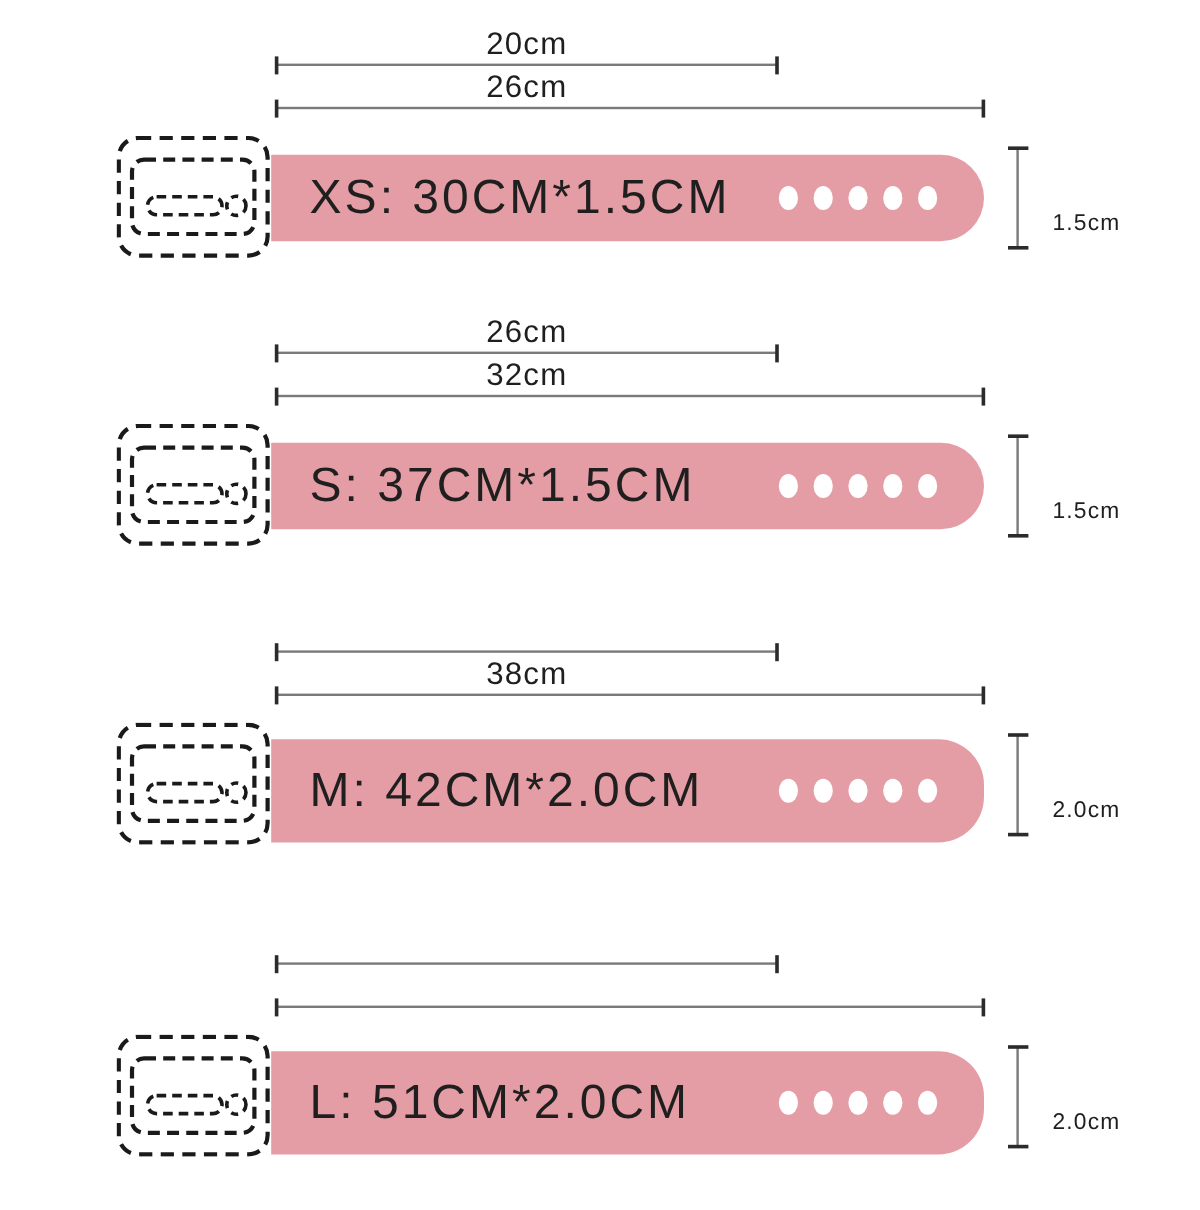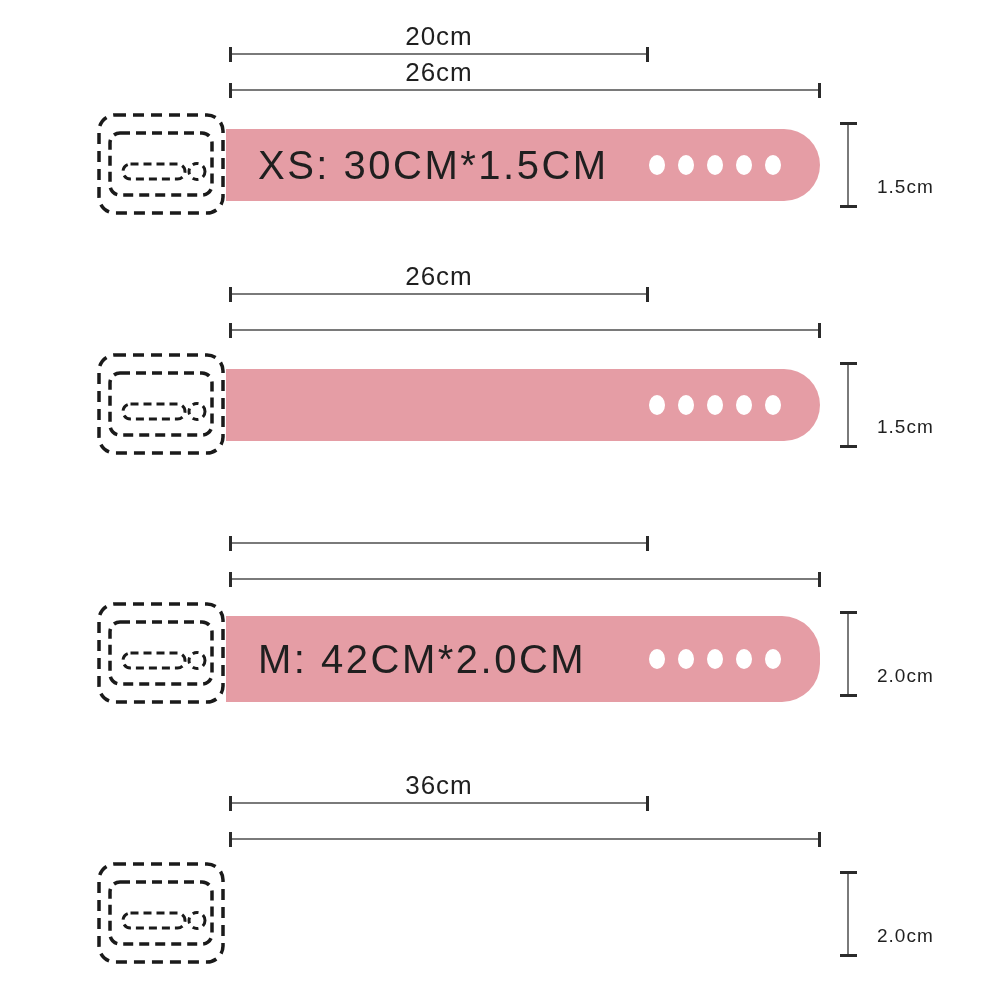--- a/index.html
+++ b/index.html
@@ -174,42 +174,45 @@
           <span></span>
         </div>
     </div>
     <div class="dim-v"></div>
     <div class="width-label">1.5cm</div>
   </div>
 
   <div class="row r2">
     <div class="dim-label lbl1">26cm</div>
     <div class="dim-line line1"></div>
-    <div class="dim-line line2"></div>
-    <svg class="buckle" viewBox="0 0 128 102">
-      <rect x="2" y="2" width="124" height="98" rx="16" stroke-width="3.5" stroke-dasharray="11 7"></rect>
-      <rect x="13" y="20" width="102" height="62" rx="10" stroke-width="3.5" stroke-dasharray="10 6"></rect>
-      <rect x="26" y="51" width="62" height="15" rx="7.5" stroke-width="3" stroke-dasharray="8 5"></rect>
-      <circle cx="100" cy="58.5" r="8" stroke-width="3" stroke-dasharray="6 5"></circle>
-    </svg>
-    <div class="strap">
+    <div class="dim-label lbl2">32cm</div>
+    <div class="dim-line line2"></div>
+    <svg class="buckle" viewBox="0 0 128 102">
+      <rect x="2" y="2" width="124" height="98" rx="16" stroke-width="3.5" stroke-dasharray="11 7"></rect>
+      <rect x="13" y="20" width="102" height="62" rx="10" stroke-width="3.5" stroke-dasharray="10 6"></rect>
+      <rect x="26" y="51" width="62" height="15" rx="7.5" stroke-width="3" stroke-dasharray="8 5"></rect>
+      <circle cx="100" cy="58.5" r="8" stroke-width="3" stroke-dasharray="6 5"></circle>
+    </svg>
+    <div class="strap">
+      <span class="strap-label">S: 37CM*1.5CM</span>
       <div class="holes">
           <span></span>
           <span></span>
           <span></span>
           <span></span>
           <span></span>
         </div>
     </div>
     <div class="dim-v"></div>
     <div class="width-label">1.5cm</div>
   </div>
 
   <div class="row r3 wide">
     <div class="dim-line line1"></div>
+    <div class="dim-label lbl2">38cm</div>
     <div class="dim-line line2"></div>
     <svg class="buckle" viewBox="0 0 128 102">
       <rect x="2" y="2" width="124" height="98" rx="16" stroke-width="3.5" stroke-dasharray="11 7"></rect>
       <rect x="13" y="20" width="102" height="62" rx="10" stroke-width="3.5" stroke-dasharray="10 6"></rect>
       <rect x="26" y="51" width="62" height="15" rx="7.5" stroke-width="3" stroke-dasharray="8 5"></rect>
       <circle cx="100" cy="58.5" r="8" stroke-width="3" stroke-dasharray="6 5"></circle>
     </svg>
     <div class="strap">
       <span class="strap-label">M: 42CM*2.0CM</span>
       <div class="holes">
@@ -218,26 +221,35 @@
           <span></span>
           <span></span>
           <span></span>
         </div>
     </div>
     <div class="dim-v"></div>
     <div class="width-label">2.0cm</div>
   </div>
 
   <div class="row r4 wide">
-    <div class="dim-label lbl1">36cm</div>
-    <div class="dim-line line1"></div>
-    <div class="dim-line line2"></div>
-    <svg class="buckle" viewBox="0 0 128 102">
-      <rect x="2" y="2" width="124" height="98" rx="16" stroke-width="3.5" stroke-dasharray="11 7"></rect>
-      <rect x="13" y="20" width="102" height="62" rx="10" stroke-width="3.5" stroke-dasharray="10 6"></rect>
-      <rect x="26" y="51" width="62" height="15" rx="7.5" stroke-width="3" stroke-dasharray="8 5"></rect>
-      <circle cx="100" cy="58.5" r="8" stroke-width="3" stroke-dasharray="6 5"></circle>
-    </svg>
+    <div class="dim-line line1"></div>
+    <div class="dim-line line2"></div>
+    <svg class="buckle" viewBox="0 0 128 102">
+      <rect x="2" y="2" width="124" height="98" rx="16" stroke-width="3.5" stroke-dasharray="11 7"></rect>
+      <rect x="13" y="20" width="102" height="62" rx="10" stroke-width="3.5" stroke-dasharray="10 6"></rect>
+      <rect x="26" y="51" width="62" height="15" rx="7.5" stroke-width="3" stroke-dasharray="8 5"></rect>
+      <circle cx="100" cy="58.5" r="8" stroke-width="3" stroke-dasharray="6 5"></circle>
+    </svg>
+    <div class="strap">
+      <span class="strap-label">L: 51CM*2.0CM</span>
+      <div class="holes">
+          <span></span>
+          <span></span>
+          <span></span>
+          <span></span>
+          <span></span>
+        </div>
+    </div>
     <div class="dim-v"></div>
     <div class="width-label">2.0cm</div>
   </div>
 
 </div>
 
 </body></html>

